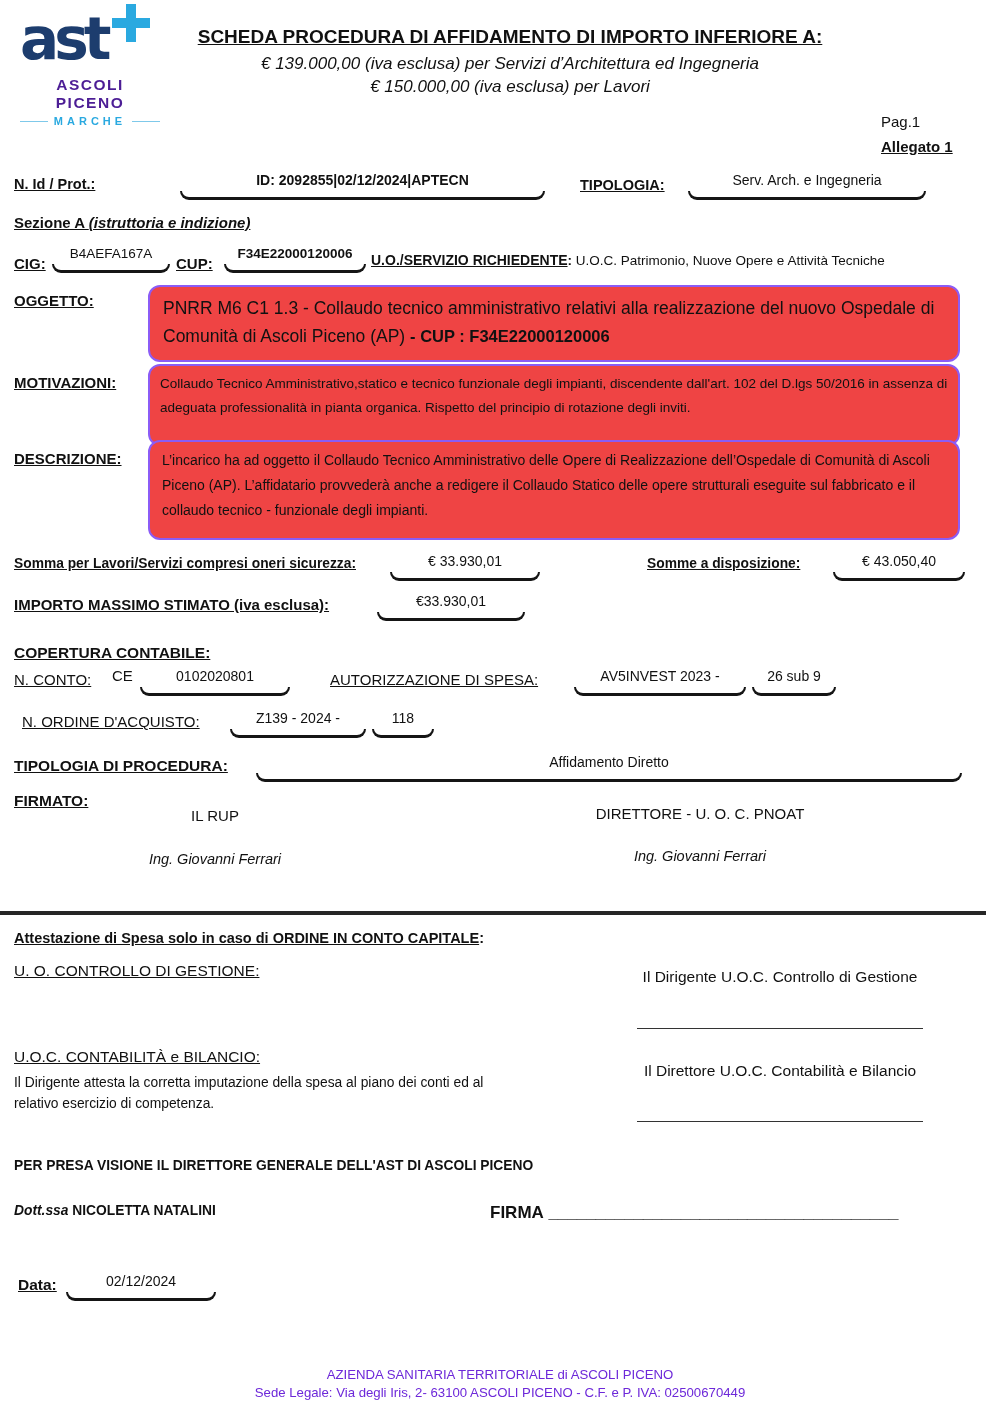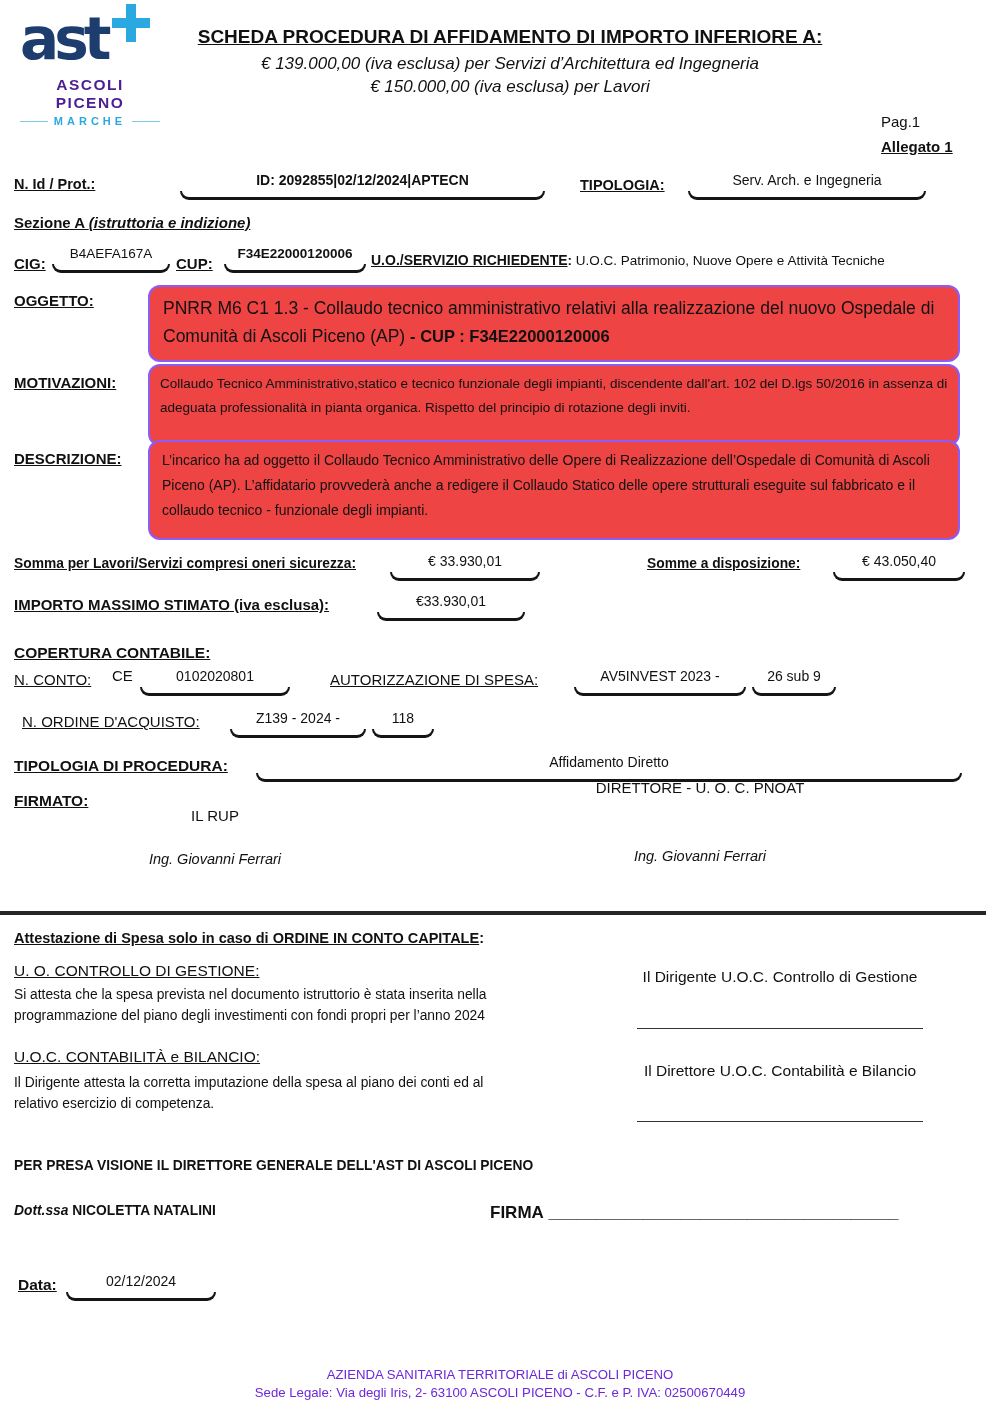--- a/index.html
+++ b/index.html
@@ -167,32 +167,31 @@
   </div>
 
   <div class="abs lblB" style="left:14px; top:757px; font-size:15.5px;">TIPOLOGIA DI PROCEDURA:</div>
   <div class="field" style="left:256px; top:754px; width:706px;">
     <div class="val">Affidamento Diretto</div>
     <div class="curve"></div>
   </div>
 
   <div class="abs lblB" style="left:14px; top:792px; font-size:15.5px;">FIRMATO:</div>
   <div class="abs ctr" style="left:110px; top:807px; width:210px; font-size:15px;">IL RUP</div>
-  <div class="abs ctr" style="left:500px; top:779px; width:400px; font-size:15px;">DIRETTORE - U. O. C. PNOAT</div>
+  <div class="abs ctr" style="left:500px; top:805px; width:400px; font-size:15px;">DIRETTORE - U. O. C. PNOAT</div>
   <div class="abs ctr i" style="left:110px; top:851px; width:210px; font-size:14.5px;">Ing. Giovanni Ferrari</div>
   <div class="abs ctr i" style="left:500px; top:848px; width:400px; font-size:14.5px;">Ing. Giovanni Ferrari</div>
 
   <div class="divider" style="left:0px; top:911px; width:986px;"></div>
 
   <div class="abs nw b" style="left:14px; top:930px; font-size:14.5px;">
     <span class="u">Attestazione di Spesa solo in caso di ORDINE IN CONTO CAPITALE</span><span>:</span>
   </div>
 
   <div class="abs lblR" style="left:14px; top:962px; font-size:15.5px;">U. O. CONTROLLO DI GESTIONE:</div>
-  <div class="abs" style="left:14px; top:984px; width:545px; font-size:13.8px; line-height:1.55;">Si attesta che la spesa prevista nel documento istruttorio è stata inserita nella programmazione del piano degli investimenti con fondi propri per l’anno 2024</div>
   <div class="abs ctr" style="left:610px; top:968px; width:340px; font-size:15.5px;">Il Dirigente U.O.C. Controllo di Gestione</div>
   <div class="sigline" style="left:637px; top:1028px; width:286px;"></div>
 
   <div class="abs lblR" style="left:14px; top:1048px; font-size:15.5px;">U.O.C. CONTABILITÀ e BILANCIO:</div>
   <div class="abs ctr" style="left:610px; top:1062px; width:340px; font-size:15.5px;">Il Direttore U.O.C. Contabilità e Bilancio</div>
   <div class="abs" style="left:14px; top:1072px; width:510px; font-size:13.8px; line-height:1.55;">Il Dirigente attesta la corretta imputazione della spesa al piano dei conti ed al relativo esercizio di competenza.</div>
   <div class="sigline" style="left:637px; top:1121px; width:286px;"></div>
 
   <div class="abs b nw" style="left:14px; top:1158px; font-size:13.8px;">PER PRESA VISIONE IL  DIRETTORE GENERALE DELL'AST DI ASCOLI PICENO</div>
   <div class="abs nw" style="left:14px; top:1203px; font-size:13.8px;">

